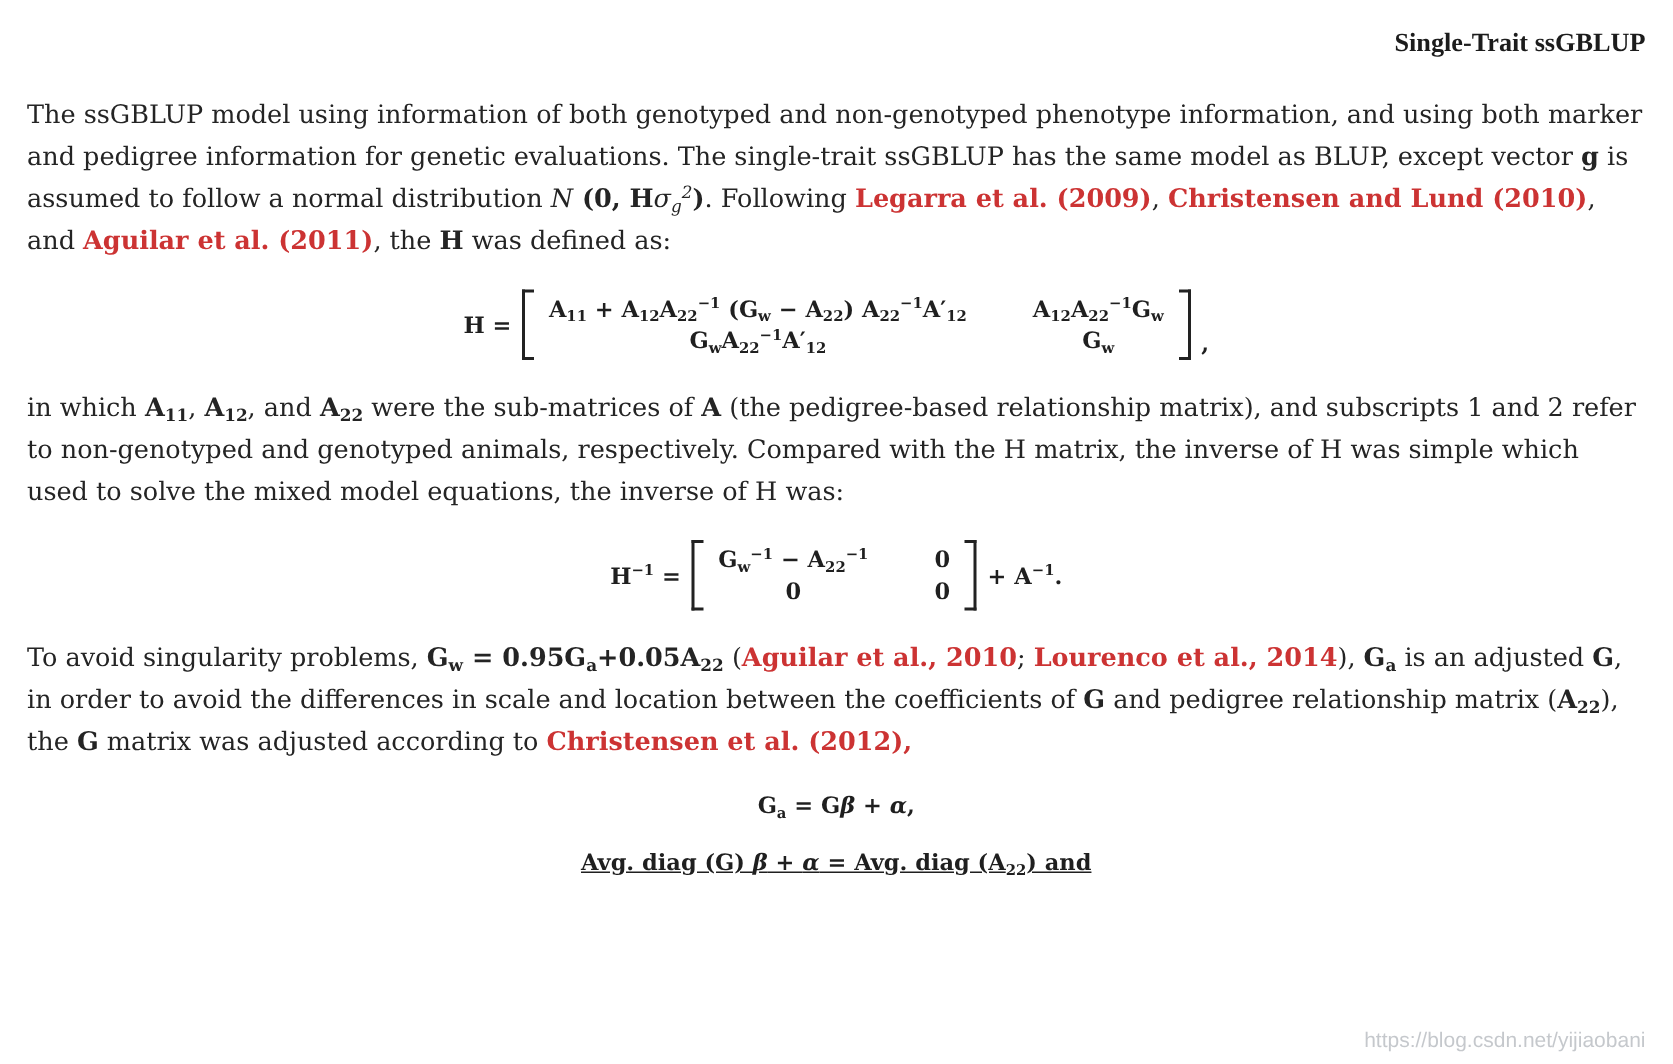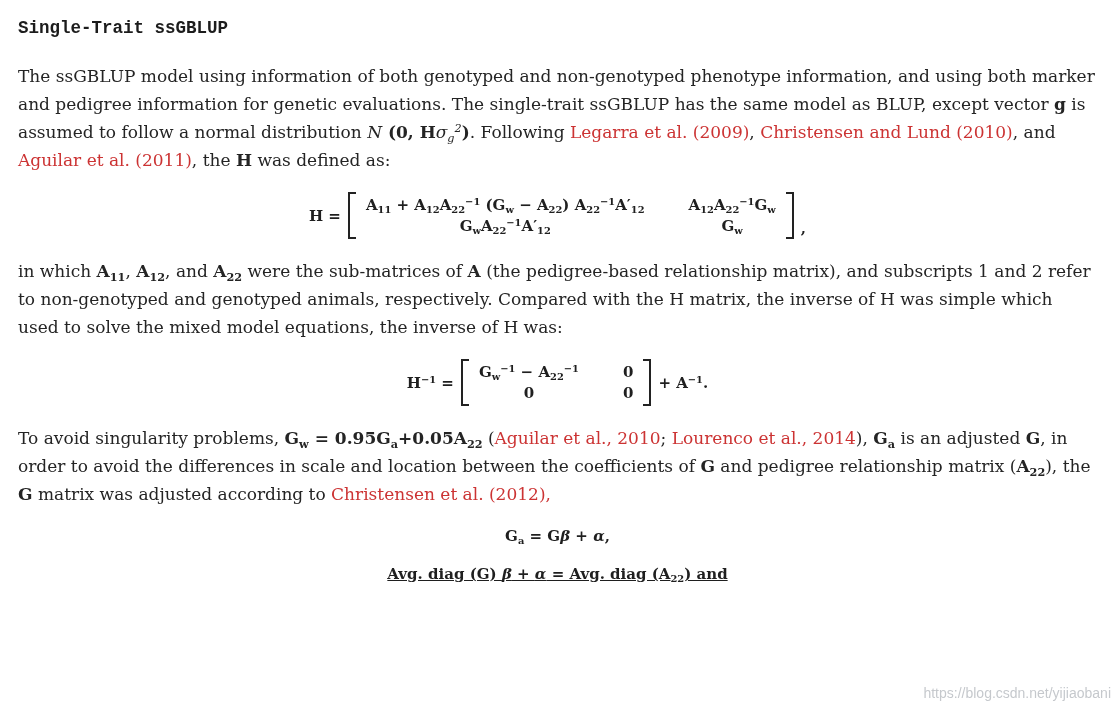--- a/index.html
+++ b/index.html
@@ -11,37 +11,39 @@
   .article{
     box-sizing:border-box;
     width:1115px;
     height:709px;
     padding:10px 18px 4px 18px;
     position:relative;
     overflow:hidden;
     background:#fff;
   }
   h1.title{
-    font-family:Liberation Mono, monospace;
+    font-family:Liberation Serif, serif;
     font-size:17.5px;
     font-weight:bold;
     color:#1c1c1c;
     margin:8px 0 24px 0;
+    text-align:right;
   }
   p.para{
     line-height:28px;
     margin:14px 0;
     color:#242424;
   }
   .b{font-weight:bold;}
   .i{font-style:italic;}
   a.link{
     color:var(--link,#cc3333);
     text-decoration:none;
     cursor:pointer;
+    font-weight:bold;
   }
   
   .eq{
     text-align:center;
     margin:18px 0;
     font-size:15px;
     font-weight:bold;
     color:#1f1f1f;
     line-height:20px;
   }
@@ -66,21 +68,21 @@
     justify-items:center;
     align-items:center;
   }
   .cols2{grid-template-columns:auto auto;column-gap:44px;}
   .suffix.low{align-self:flex-end;padding-bottom:1px;}
   sub{font-size:66%;vertical-align:-0.32em;line-height:0;}
   sup{font-size:66%;vertical-align:0.55em;line-height:0;}
   .eqstack .eq-row{margin:1px 0;text-decoration:underline;}
   .watermark{
     position:absolute;
-    right:4px;
+    right:18px;
     bottom:8px;
     font-family:"Liberation Sans",sans-serif;
     font-size:14px;
     color:#b7bbc0;
     opacity:0.8;
     pointer-events:none;
   }
 </style>
 </head>
 <body>

